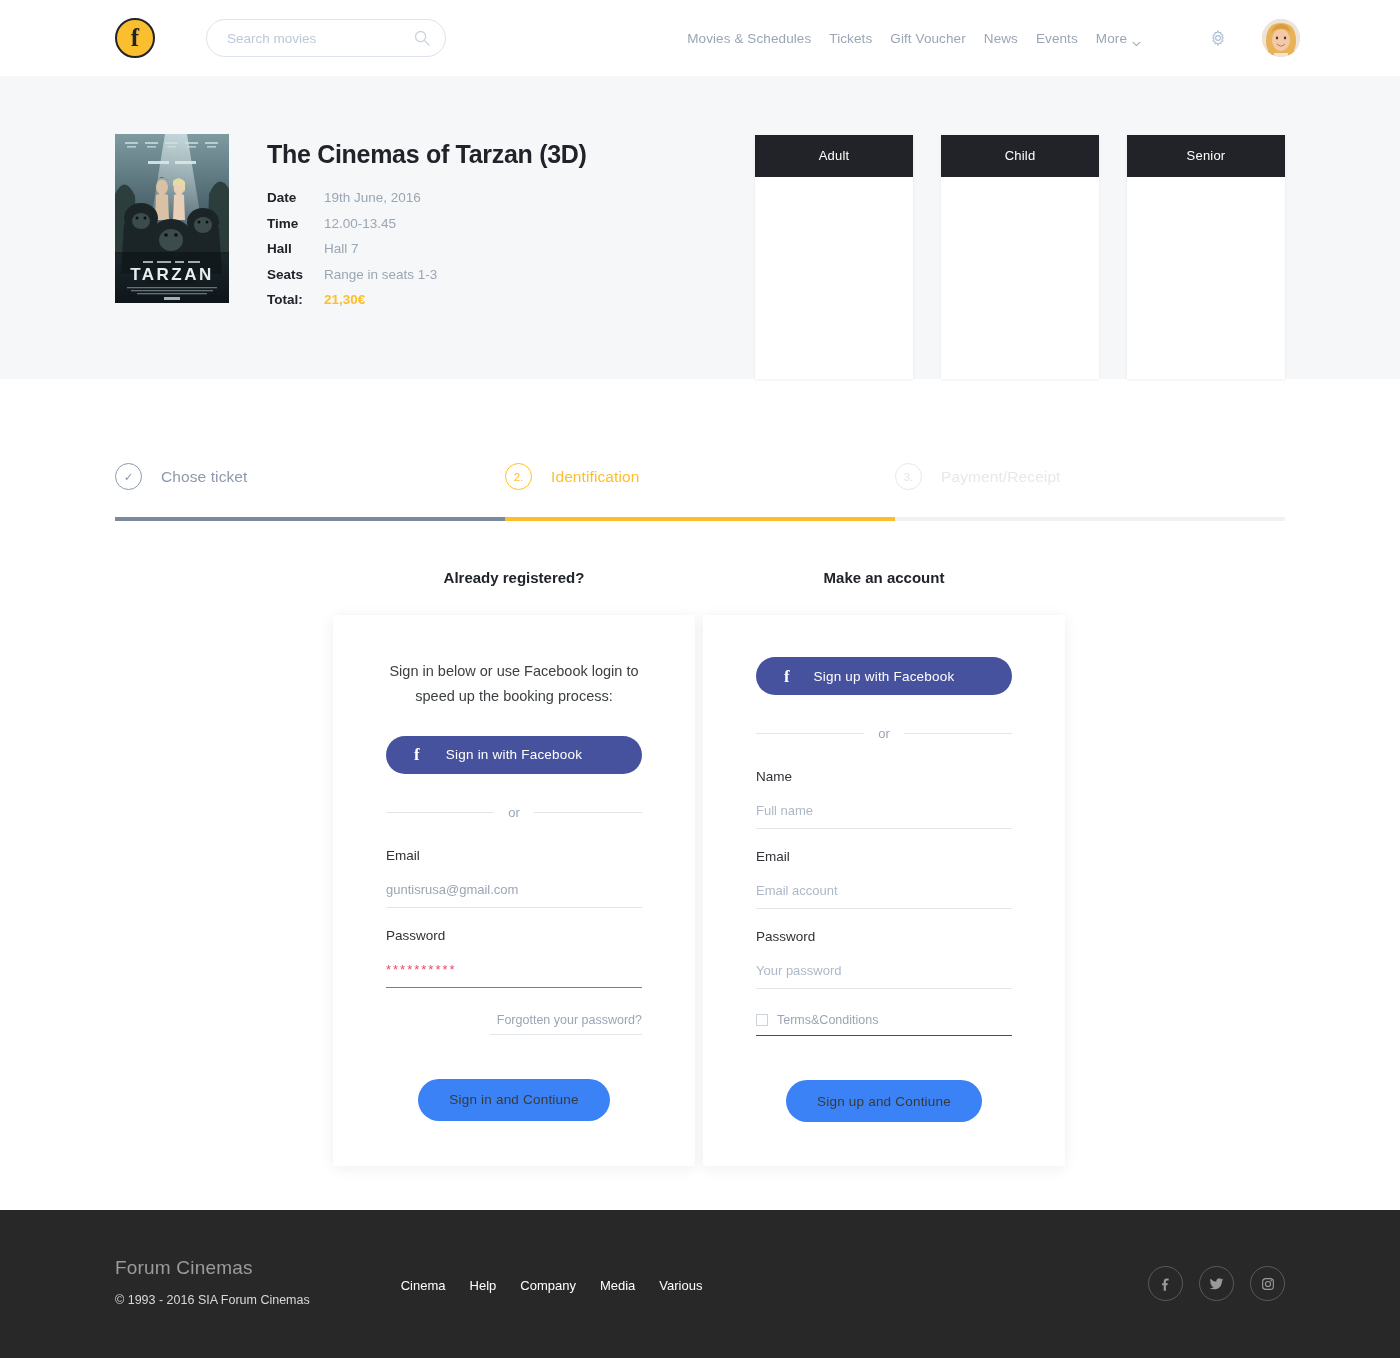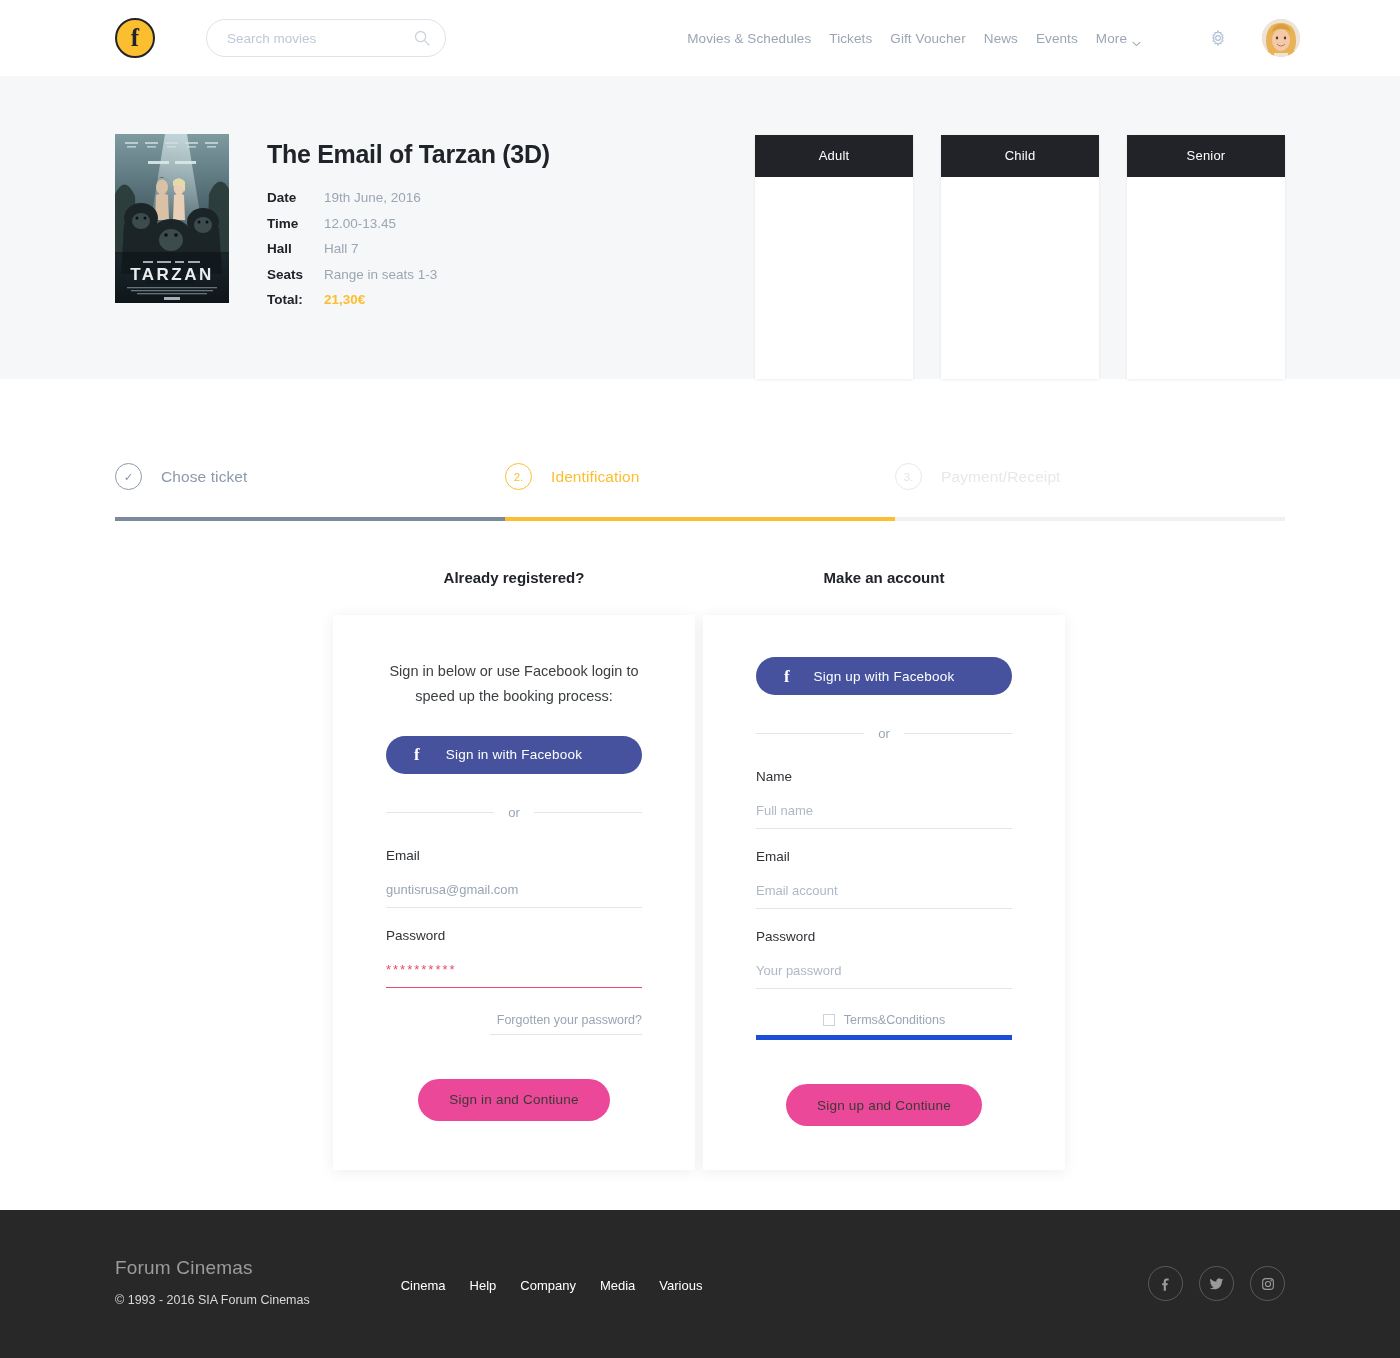--- a/index.html
+++ b/index.html
@@ -240,37 +240,37 @@
   .forgot-row { display: flex; justify-content: flex-end; margin-top: 25px; }
   .forgot-link {
     font-size: 12.5px; color: #9AA6B4;
     border-bottom: 1px solid #E2E6EB;
     padding-bottom: 7px;
     cursor: pointer;
     min-width: 152px;
     text-align: right;
   }
   .terms-row {
-    display: flex; justify-content: center; align-items: center;
+    display: flex; justify-content: flex-start; align-items: center;
     margin-top: 24px; gap: 9px;
-    border-bottom: 5px solid #1d4ed8;
+    border-bottom: 1px solid #1d4ed8;
     padding-bottom: 8px;
   }
   .checkbox {
     width: 12px; height: 12px;
     border: 1px solid #CBD3DC;
     background: #fff;
     cursor: pointer;
     flex: 0 0 auto;
   }
   .terms-label { font-size: 12.5px; color: #9AA6B4; cursor: pointer; }
 
   .submit-row { display: flex; justify-content: center; margin-top: 44px; }
   .submit-btn {
-    background: #ec4899;
+    background: #3b82f6;
     border: none;
     border-radius: 21px;
     height: 42px;
     padding: 0 31px;
     font-family: "Liberation Sans", sans-serif;
     font-size: 13.5px;
     color: #3A3A35;
     cursor: pointer;
     letter-spacing: .2px;
   }
@@ -462,21 +462,21 @@
       <g fill="#93A4A6" opacity=".65">
         <rect x="12" y="153" width="90" height="1.3"></rect>
         <rect x="16" y="156" width="82" height="1.3"></rect>
         <rect x="22" y="159" width="70" height="1.3"></rect>
       </g>
       <rect x="49" y="163" width="16" height="3" fill="#C9D7D9" opacity=".8"></rect>
     </svg>
   </div>
 
   <div class="movie-info">
-    <div class="movie-title">The Email of Tarzan (3D)</div>
+    <div class="movie-title">The Cinemas of Tarzan (3D)</div>
 
     <div class="detail-row">
       <span class="detail-label">Date</span>
       <span class="detail-value">19th June, 2016</span>
     </div>
     <div class="detail-row">
       <span class="detail-label">Time</span>
       <span class="detail-value">12.00-13.45</span>
     </div>
     <div class="detail-row">

